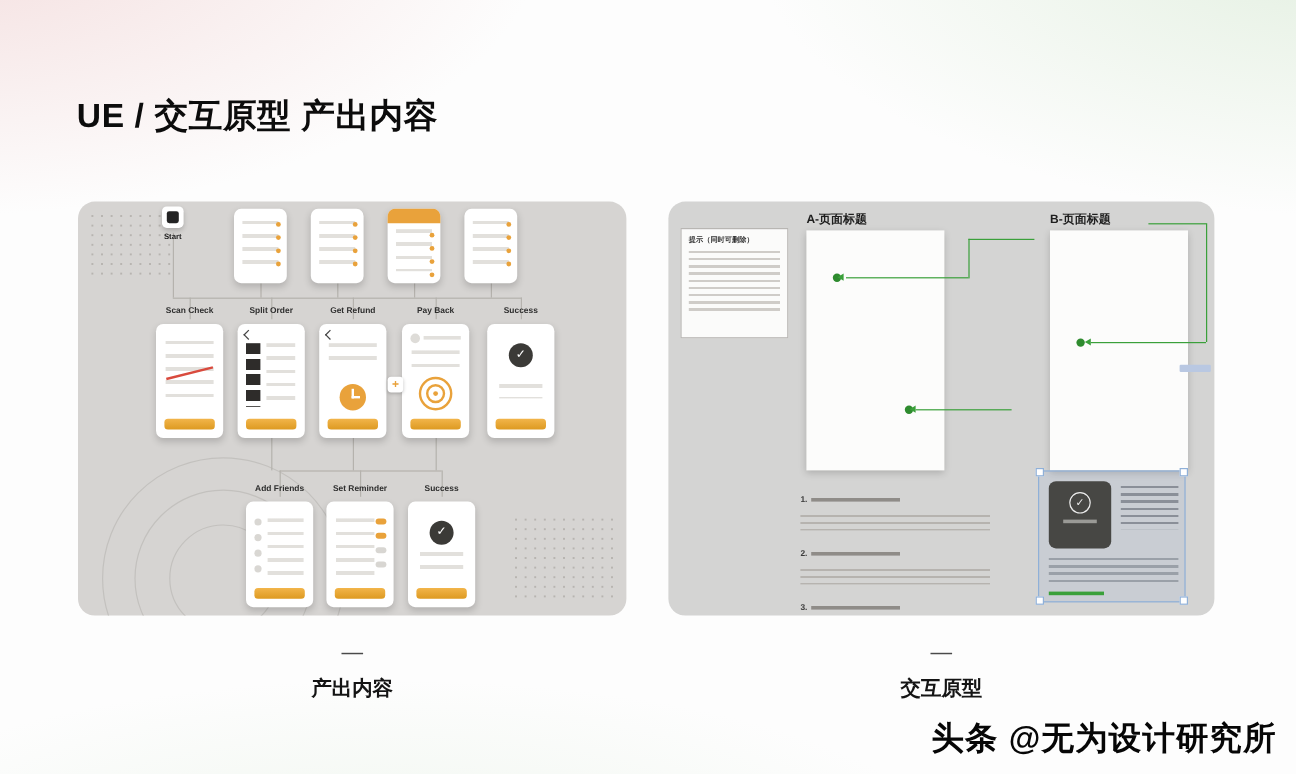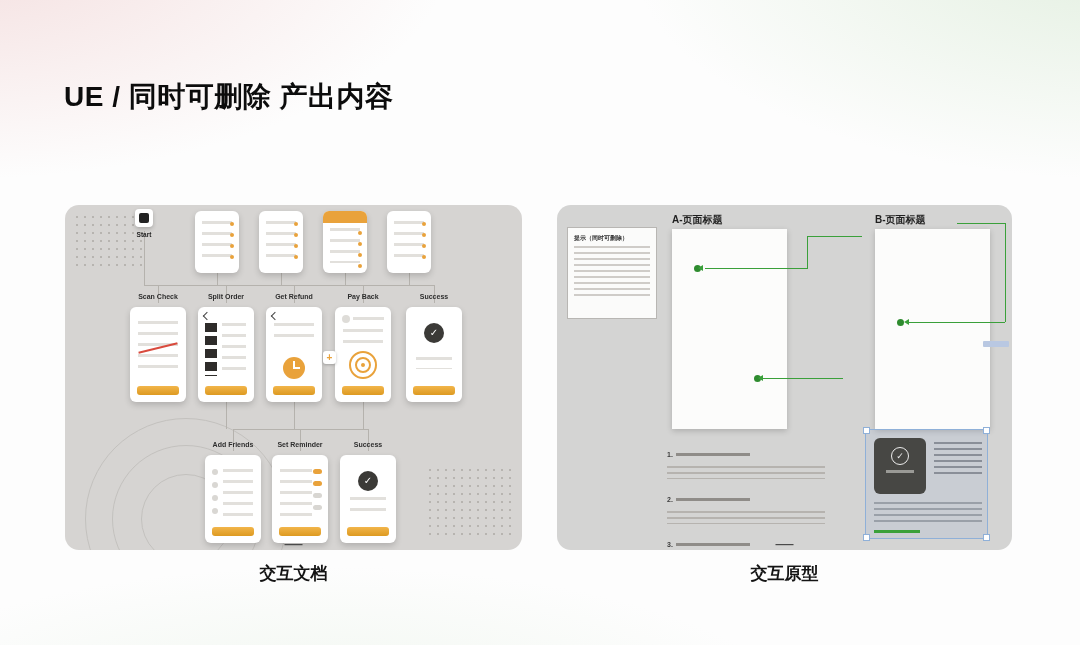--- a/index.html
+++ b/index.html
@@ -12,21 +12,21 @@
       #fdfdfd;}
   i{display:block;font-style:normal;}
 
   
   .brand{position:absolute;left:28px;top:22px;display:flex;align-items:center;gap:8px;}
   .brand svg{display:block;}
   .brand-name{font-size:15px;font-weight:700;letter-spacing:2px;color:#c7c7c7;}
   .title{position:absolute;left:64px;top:78px;margin:0;font-size:28px;font-weight:900;color:#0c0c0c;letter-spacing:.5px;}
 
   
-  .panel{position:absolute;top:168px;height:345px;border-radius:14px;overflow:hidden;margin-top:37px;}
+  .panel{position:absolute;top:168px;height:345px;border-radius:14px;overflow:hidden;}
   .panel.left{left:65px;width:457px;background:#d6d4d2;}
   .panel.right{left:557px;width:455px;background:#d4d4d3;}
 
   
   .dots{position:absolute;background-image:radial-gradient(#b7b4b0 1px, transparent 1.2px);background-size:8px 8px;}
   .dots.tl{left:8px;top:8px;width:72px;height:58px;}
   .dots.br{right:6px;bottom:10px;width:90px;height:74px;}
   .rings{position:absolute;left:20px;bottom:-70px;width:200px;height:200px;border-radius:50%;border:1px solid #c3c1be;}
   .rings::before{content:"";position:absolute;inset:26px;border:1px solid #c3c1be;border-radius:50%;}
   .rings::after{content:"";position:absolute;inset:55px;border:1px solid #c3c1be;border-radius:50%;}
@@ -117,21 +117,21 @@
   .dash{font-size:18px;color:#4a4a4a;line-height:14px;}
   .cap-text{margin-top:12px;font-size:17px;font-weight:800;color:#141414;}
   .watermark{position:absolute;right:16px;bottom:12px;font-size:27px;font-weight:900;color:#060606;letter-spacing:1px;}
 </style>
 </head>
 <body>
 
 <div class="stage">
 
 
-  <h1 class="title">UE / 同时可删除 产出内容</h1>
+  <h1 class="title">UE / 交互原型 产出内容</h1>
 
   <section class="panel left">
     <i class="dots tl"></i>
     <i class="dots br"></i>
     <i class="rings"></i>
 
     <div>
       <i class="cl v" style="left:79px;top:26px;height:54px"></i>
       <i class="cl h" style="left:79px;top:80px;width:291px"></i>
       <i class="cl v" style="left:152px;top:68px;height:12px"></i>
@@ -288,20 +288,21 @@
         <i class="cline"></i>
       </div>
       <i class="sksel"></i>
       <i class="skbot"></i>
       <i class="gmicro"></i>
     </div>
   </section>
 
   <div class="capgroup lft">
     <div class="dash">—</div>
-    <div class="cap-text">交互文档</div>
+    <div class="cap-text">产出内容</div>
   </div>
   <div class="capgroup rgt">
     <div class="dash">—</div>
     <div class="cap-text">交互原型</div>
   </div>
 
+  <div class="watermark">头条 @无为设计研究所</div>
 </div>
 
 </body></html>

